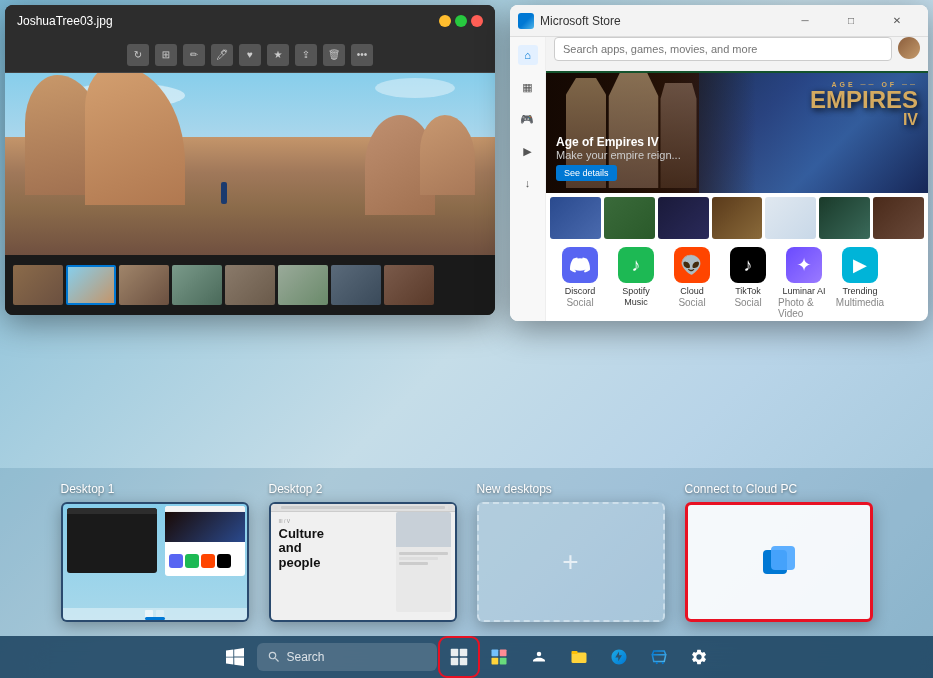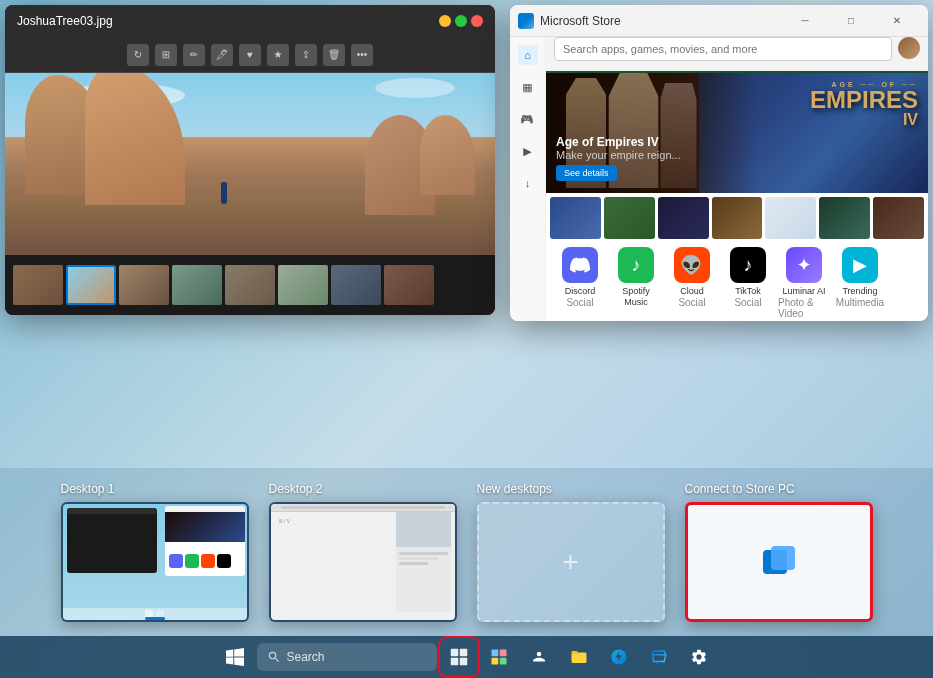--- a/index.html
+++ b/index.html
@@ -667,20 +667,25 @@
     <div class="desktop-preview">
       <div class="d2-preview">
 
         <div style="height:8px;background:#e0e0e0;border-bottom:1px solid #ccc;display:flex;align-items:center;padding:0 3px;gap:1px;">
           <div style="width:4px;height:4px;background:#ddd;border-radius:50%;"></div>
           <div style="flex:1;height:3px;background:#ccc;border-radius:1px;margin:0 2px;"></div>
           <div style="width:4px;height:4px;background:#ddd;border-radius:1px;"></div>
         </div>
         <div style="padding:6px 8px;">
           <div style="font-size:5px;color:#999;margin-bottom:3px;">III / V</div>
+          <div style="font-size:13px;font-weight:900;color:#111;line-height:1.1;">
+            <span>Culture</span><br>
+            <span>and</span><br>
+            <span>people</span>
+          </div>
         </div>
 
         <div style="position:absolute;top:8px;right:4px;width:55px;height:100px;background:#e8e8e8;border-radius:2px;overflow:hidden;">
           <div style="width:100%;height:35px;background:#c8d0d8;"></div>
           <div style="padding:3px;">
             <div style="height:3px;background:#ccc;border-radius:1px;margin:2px 0;"></div>
             <div style="height:3px;background:#ddd;border-radius:1px;margin:2px 0;width:80%;"></div>
             <div style="height:3px;background:#ccc;border-radius:1px;margin:2px 0;width:60%;"></div>
           </div>
         </div>
@@ -689,21 +694,21 @@
   </div>
 
   <div class="desktop-card">
     <span class="desktop-label">New desktops</span>
     <div class="desktop-preview new-desktop">
       <span class="plus-icon">+</span>
     </div>
   </div>
 
   <div class="desktop-card">
-    <span class="desktop-label">Connect to Store PC</span>
+    <span class="desktop-label">Connect to Cloud PC</span>
     <div class="desktop-preview cloud-pc">
       <div class="cloud-pc-squares">
         <div class="cp-sq1"></div>
         <div class="cp-sq2"></div>
       </div>
     </div>
   </div>
 </div>
 
 <div class="taskbar">

